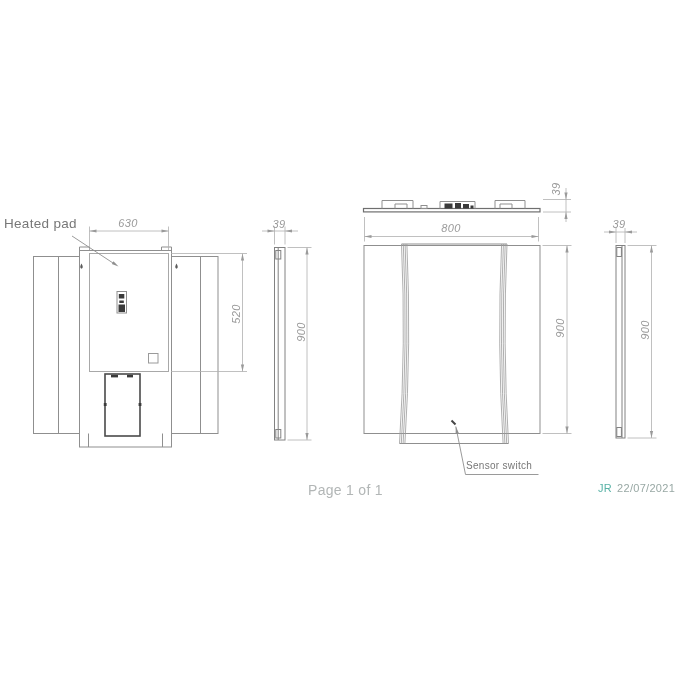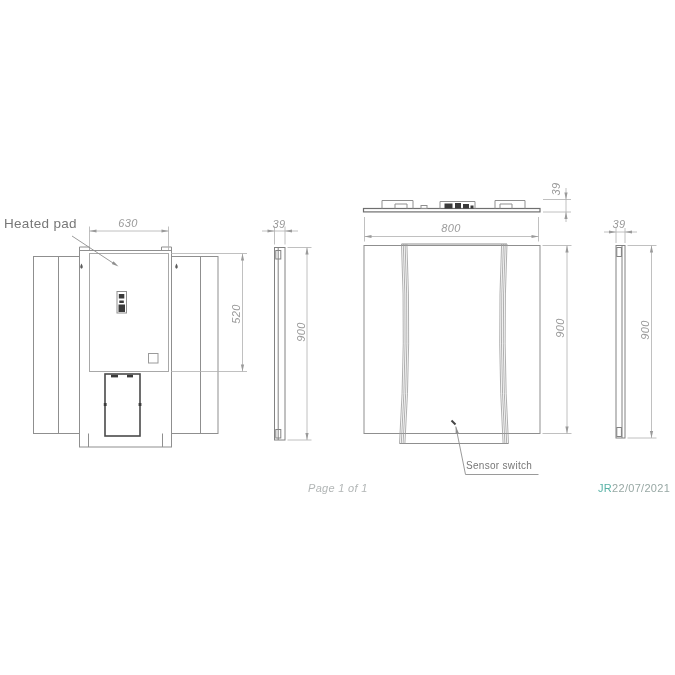--- a/index.html
+++ b/index.html
@@ -8,22 +8,22 @@
     font-family:"Liberation Sans",sans-serif;overflow:hidden;
   }
   .canvas svg{position:absolute;left:0;top:0;}
   .txt{position:absolute;white-space:nowrap;}
   .dim{
     color:#9a9a9a;font-style:italic;font-size:11px;letter-spacing:.4px;
     transform:translate(-50%,-50%);
   }
   .dim.rot{transform:translate(-50%,-50%) rotate(-90deg);}
   .lbl{color:#777777;font-size:13.5px;letter-spacing:.3px;}
-  .footer{font-size:11px;color:#b2b6b6;letter-spacing:.3px;font-style:italic;}
-  .sign{display:flex;font-size:11px;letter-spacing:.3px;}
+  .footer{font-size:14px;color:#b2b6b6;letter-spacing:.3px;}
+  .sign{display:flex;gap:5px;font-size:11px;letter-spacing:.3px;}
   .sign .initials{color:#58b2a6;}
   .sign .date{color:#98a8a4;}
 </style>
 </head>
 <body>
 
 <div class="canvas">
 
   <svg width="675" height="675" viewBox="0 0 675 675">
 

